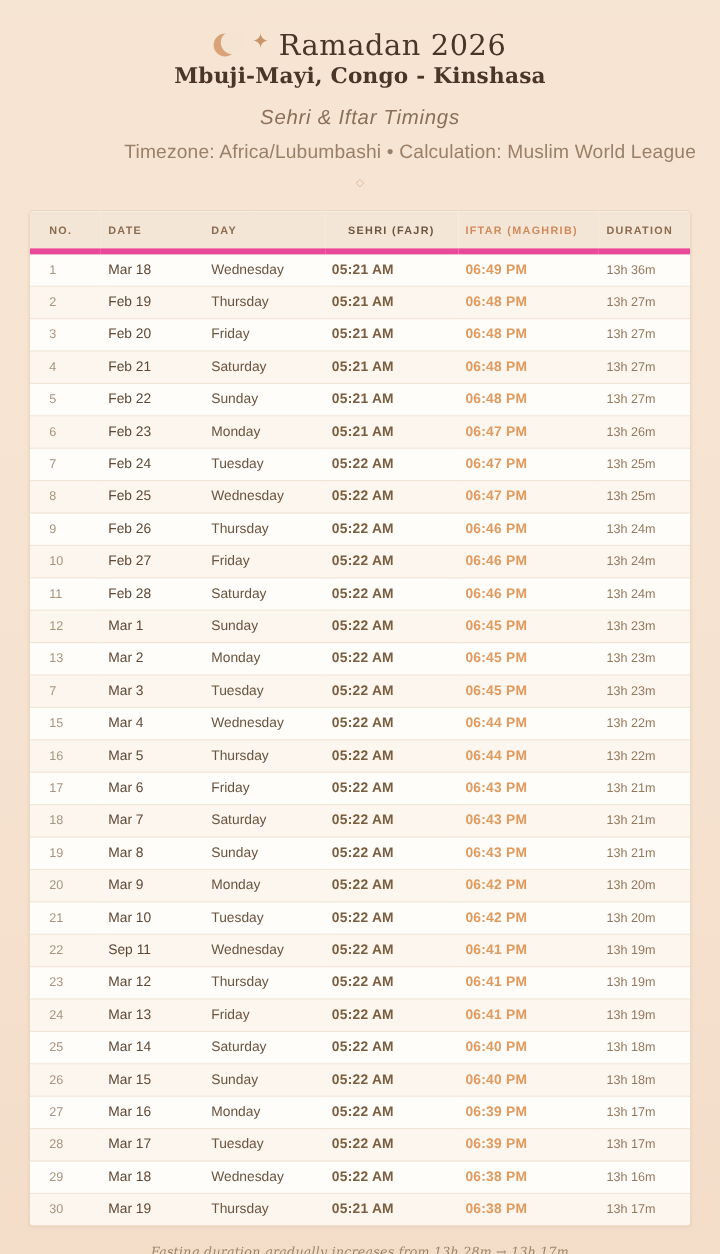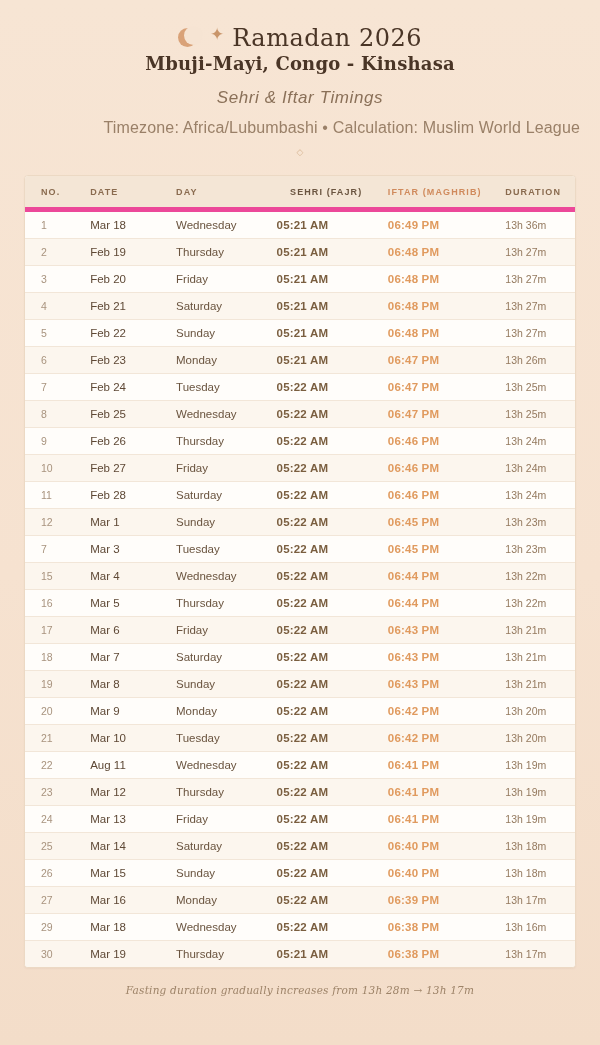--- a/index.html
+++ b/index.html
@@ -301,20 +301,28 @@
           </tr>
           <tr>
             <td class="c-no">12</td>
             <td class="c-date">Mar 1</td>
             <td class="c-day">Sunday</td>
             <td class="c-sehri">05:22 AM</td>
             <td class="c-iftar">06:45 PM</td>
             <td class="c-dur">13h 23m</td>
           </tr>
           <tr>
+            <td class="c-no">13</td>
+            <td class="c-date">Mar 2</td>
+            <td class="c-day">Monday</td>
+            <td class="c-sehri">05:22 AM</td>
+            <td class="c-iftar">06:45 PM</td>
+            <td class="c-dur">13h 23m</td>
+          </tr>
+          <tr>
             <td class="c-no">7</td>
             <td class="c-date">Mar 3</td>
             <td class="c-day">Tuesday</td>
             <td class="c-sehri">05:22 AM</td>
             <td class="c-iftar">06:45 PM</td>
             <td class="c-dur">13h 23m</td>
           </tr>
           <tr>
             <td class="c-no">15</td>
             <td class="c-date">Mar 4</td>
@@ -366,21 +374,21 @@
           <tr>
             <td class="c-no">21</td>
             <td class="c-date">Mar 10</td>
             <td class="c-day">Tuesday</td>
             <td class="c-sehri">05:22 AM</td>
             <td class="c-iftar">06:42 PM</td>
             <td class="c-dur">13h 20m</td>
           </tr>
           <tr>
             <td class="c-no">22</td>
-            <td class="c-date">Aug 11</td>
+            <td class="c-date">Sep 11</td>
             <td class="c-day">Wednesday</td>
             <td class="c-sehri">05:22 AM</td>
             <td class="c-iftar">06:41 PM</td>
             <td class="c-dur">13h 19m</td>
           </tr>
           <tr>
             <td class="c-no">23</td>
             <td class="c-date">Mar 12</td>
             <td class="c-day">Thursday</td>
             <td class="c-sehri">05:22 AM</td>
@@ -413,20 +421,28 @@
           </tr>
           <tr>
             <td class="c-no">27</td>
             <td class="c-date">Mar 16</td>
             <td class="c-day">Monday</td>
             <td class="c-sehri">05:22 AM</td>
             <td class="c-iftar">06:39 PM</td>
             <td class="c-dur">13h 17m</td>
           </tr>
           <tr>
+            <td class="c-no">28</td>
+            <td class="c-date">Mar 17</td>
+            <td class="c-day">Tuesday</td>
+            <td class="c-sehri">05:22 AM</td>
+            <td class="c-iftar">06:39 PM</td>
+            <td class="c-dur">13h 17m</td>
+          </tr>
+          <tr>
             <td class="c-no">29</td>
             <td class="c-date">Mar 18</td>
             <td class="c-day">Wednesday</td>
             <td class="c-sehri">05:22 AM</td>
             <td class="c-iftar">06:38 PM</td>
             <td class="c-dur">13h 16m</td>
           </tr>
           <tr>
             <td class="c-no">30</td>
             <td class="c-date">Mar 19</td>

